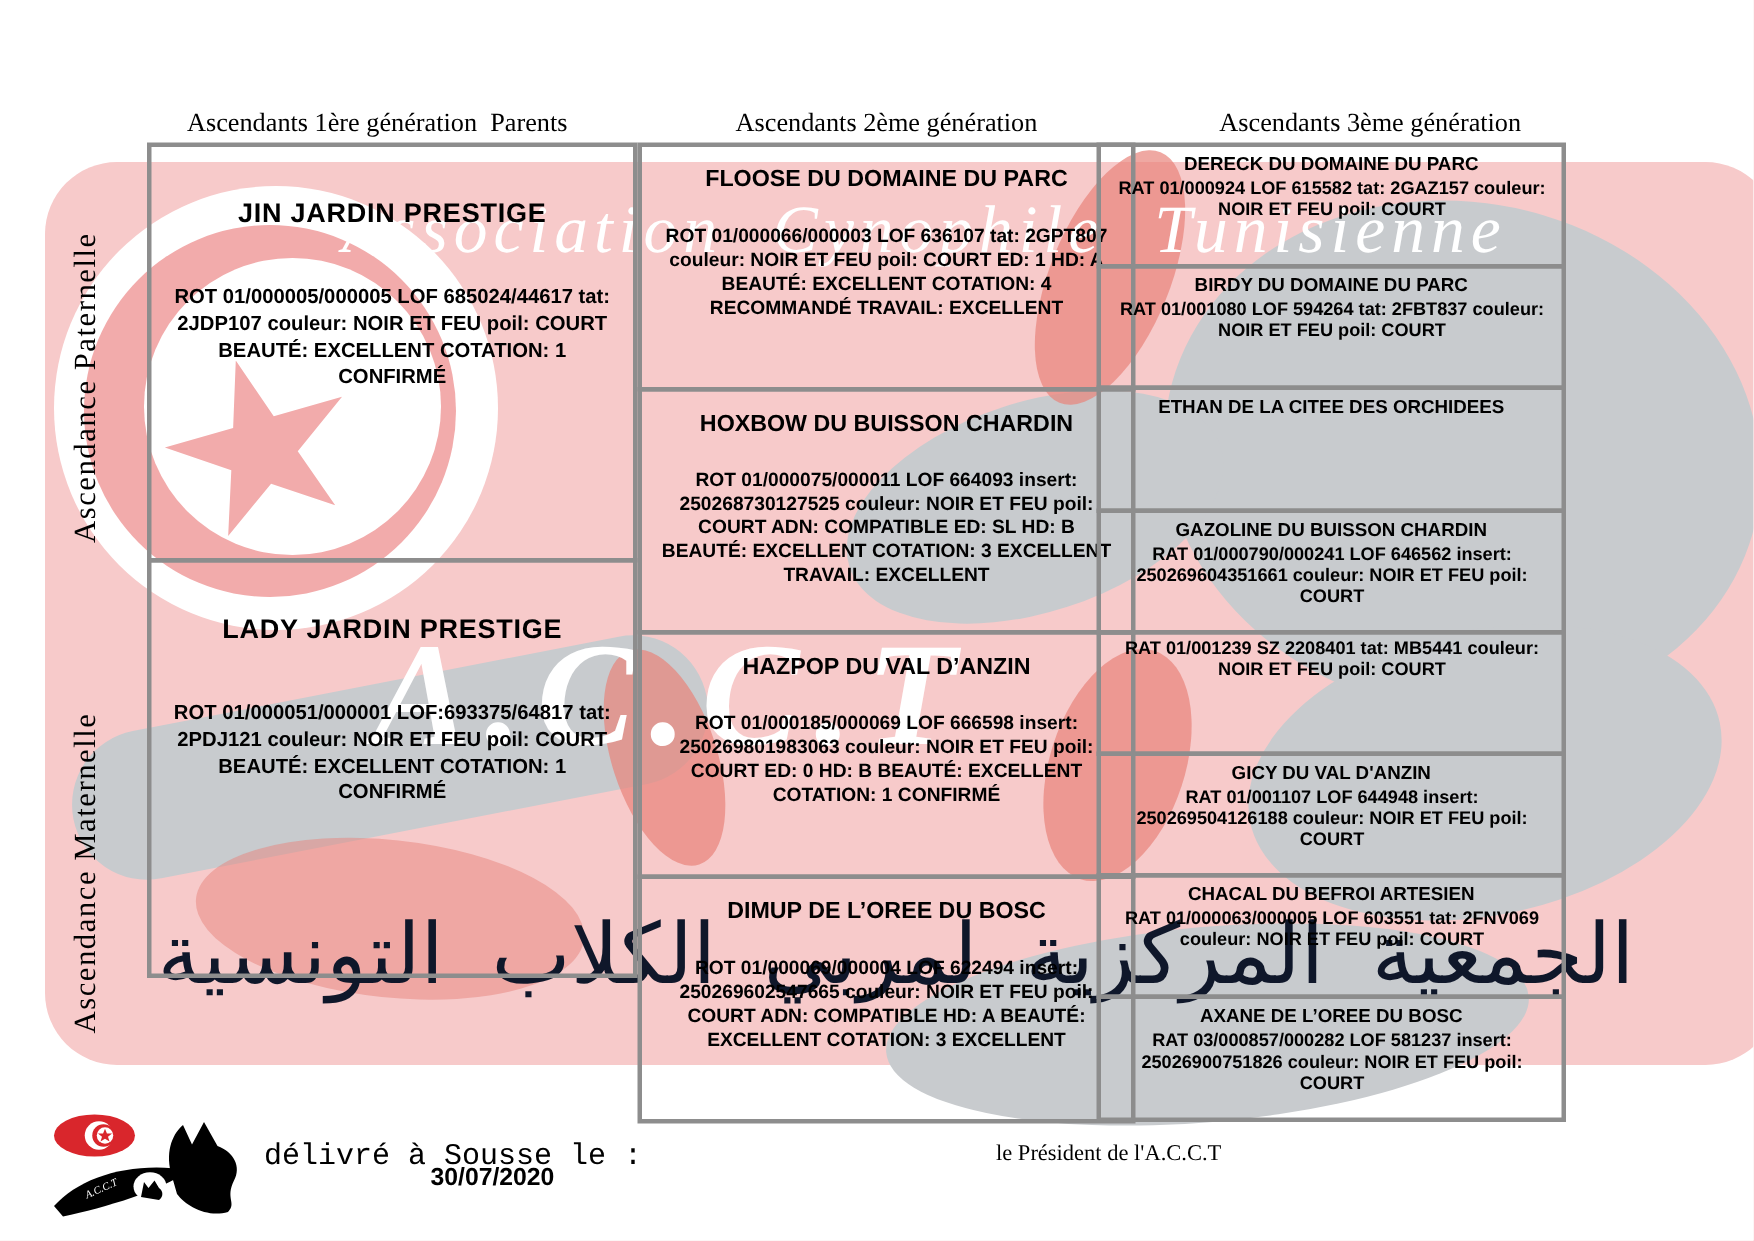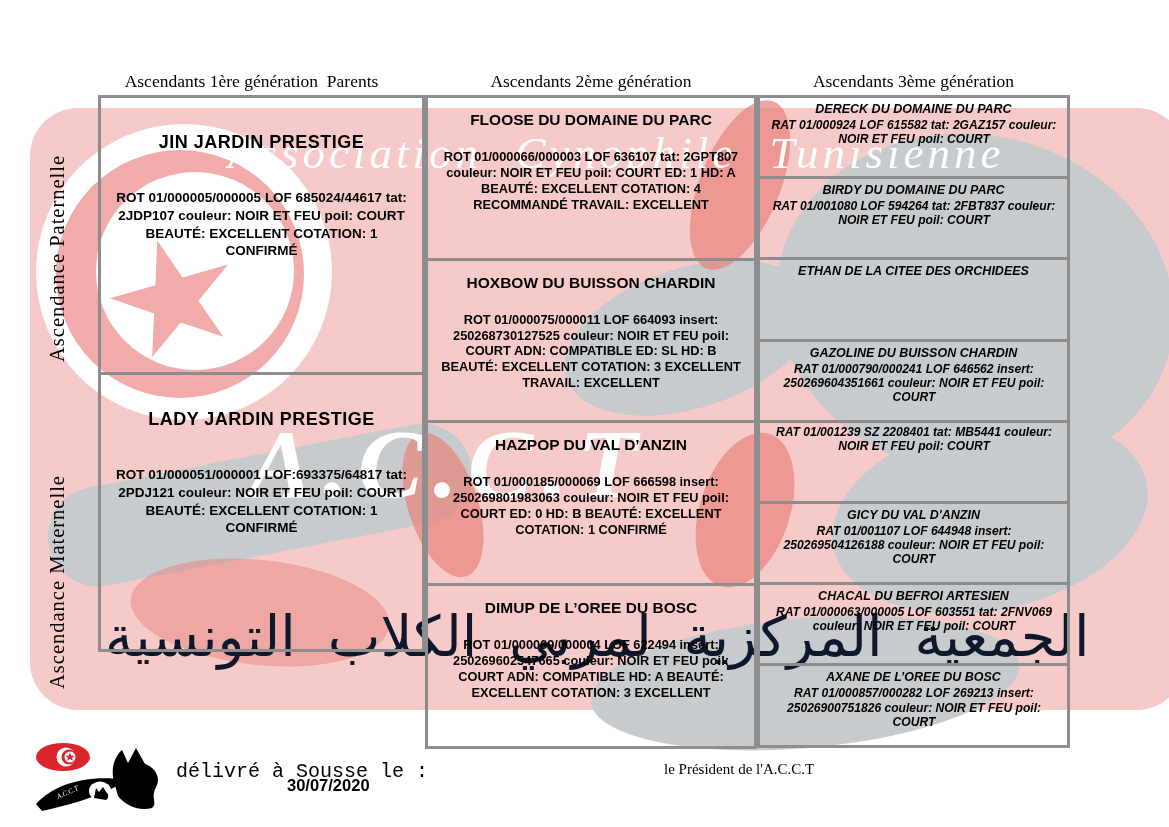--- a/index.html
+++ b/index.html
@@ -42,21 +42,21 @@
   .vlabel { position:absolute; left:46px; width:36px; z-index:2; text-align:center;
             writing-mode:vertical-rl; transform:rotate(180deg);
             font-family:"Liberation Serif", serif; font-size:20.5px; letter-spacing:1px; }
   .vp { top:95px;  height:327px; }
   .vm { top:420px; height:325px; }
 
   
   .col { position:absolute; top:95px; z-index:1; display:flex; flex-direction:column; }
   #col1 { left:98px;  width:327px; }
   #col2 { left:425px; width:332px; }
-  #col3 { left:757px; width:313px;font-style:italic; }
+  #col3 { left:731px; width:313px; }
   .cell { box-sizing:border-box; border:3px solid #8d8d8d; background:transparent; overflow:hidden; }
   .cell + .cell { margin-top:-3px; }
   #col1 .cell { height:280px; }
   #col2 .cell { height:165.7px; }
   #col3 .cell { height:84.2px; }
   .cell-title { text-align:center; font-weight:bold; }
   .t1 { font-size:18px;   margin-top:34px; letter-spacing:.5px; }
   .t2 { font-size:15.5px; margin-top:13px; }
   .t3 { font-size:12.5px; margin-top:4px; }
   .cell-details { font-weight:bold; text-align:center; }
@@ -153,21 +153,21 @@
     <div class="cell">
       <div class="cell-title t3">GICY DU VAL D'ANZIN</div>
       <div class="cell-details d3">RAT 01/001107 LOF 644948 insert: 250269504126188 couleur: NOIR ET FEU poil: COURT</div>
     </div>
     <div class="cell">
       <div class="cell-title t3">CHACAL DU BEFROI ARTESIEN</div>
       <div class="cell-details d3">RAT 01/000063/000005 LOF 603551 tat: 2FNV069 couleur: NOIR ET FEU poil: COURT</div>
     </div>
     <div class="cell">
       <div class="cell-title t3">AXANE DE L’OREE DU BOSC</div>
-      <div class="cell-details d3">RAT 01/000857/000282 LOF 269213 insert: 25026900751826 couleur: NOIR ET FEU poil: COURT</div>
+      <div class="cell-details d3">RAT 03/000857/000282 LOF 581237 insert: 25026900751826 couleur: NOIR ET FEU poil: COURT</div>
     </div>
   </div>
 
   <div class="footer-item logo-box">
     <svg width="136" height="76" viewBox="0 0 136 76" xmlns="http://www.w3.org/2000/svg">
       <path d="M2,62 C20,42 54,32 92,38 C74,52 36,63 8,69 Z" fill="#000"></path>
       <path d="M80,40 C76,24 82,13 88,8 L94,21 L102,6 L111,22 C122,26 127,36 122,45
                C116,57 124,60 118,66 C104,70 90,62 84,54 Z" fill="#000"></path>
       <ellipse cx="66" cy="49" rx="11" ry="9.5" fill="#fff"></ellipse>
       <path d="M60,56 L62,46 L65,50 L69,45 L72,50 C75,52 75,56 72,58 Z" fill="#000"></path>

